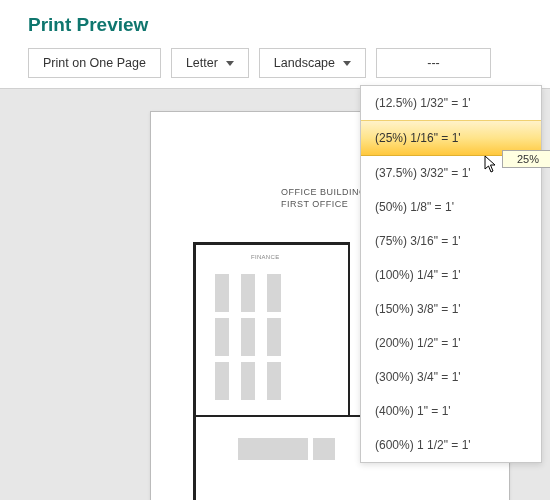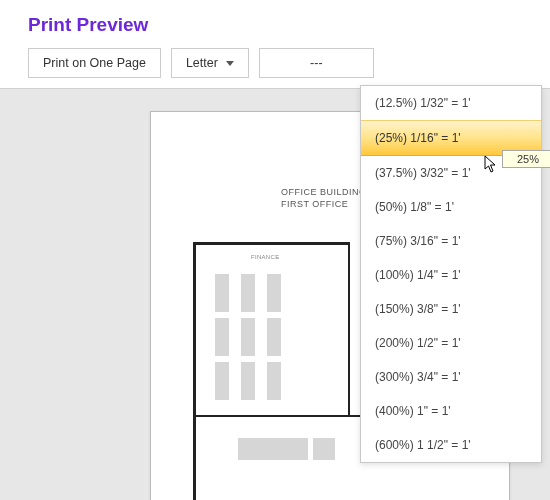--- a/index.html
+++ b/index.html
@@ -12,21 +12,21 @@
     overflow: hidden;
     background: #fff;
     position: relative;
   }
   .header {
     padding: 14px 28px 10px 28px;
   }
   .title {
     font-size: 19px;
     font-weight: bold;
-    color: #6d28d9;
+    color: #0f766e;
     margin-bottom: 12px;
   }
   .toolbar {
     display: flex;
     gap: 10px;
   }
   .btn {
     border: 1px solid #ccc;
     background: #fff;
     padding: 6px 14px;
@@ -167,20 +167,24 @@
 <div class="header">
   <div class="title">Print Preview</div>
   <div class="toolbar">
     <div class="btn print">
       <span>Print on One Page</span>
     </div>
     <div class="btn paper">
       <span>Letter</span>
       <span class="caret"></span>
     </div>
+    <div class="btn orient">
+      <span>Landscape</span>
+      <span class="caret"></span>
+    </div>
     <div class="btn scale">
       <span>---</span>
     </div>
   </div>
 </div>
 
 <div class="canvas-area">
   <div class="page">
     <div class="plan-title">
       <span>OFFICE BUILDING</span><br>

